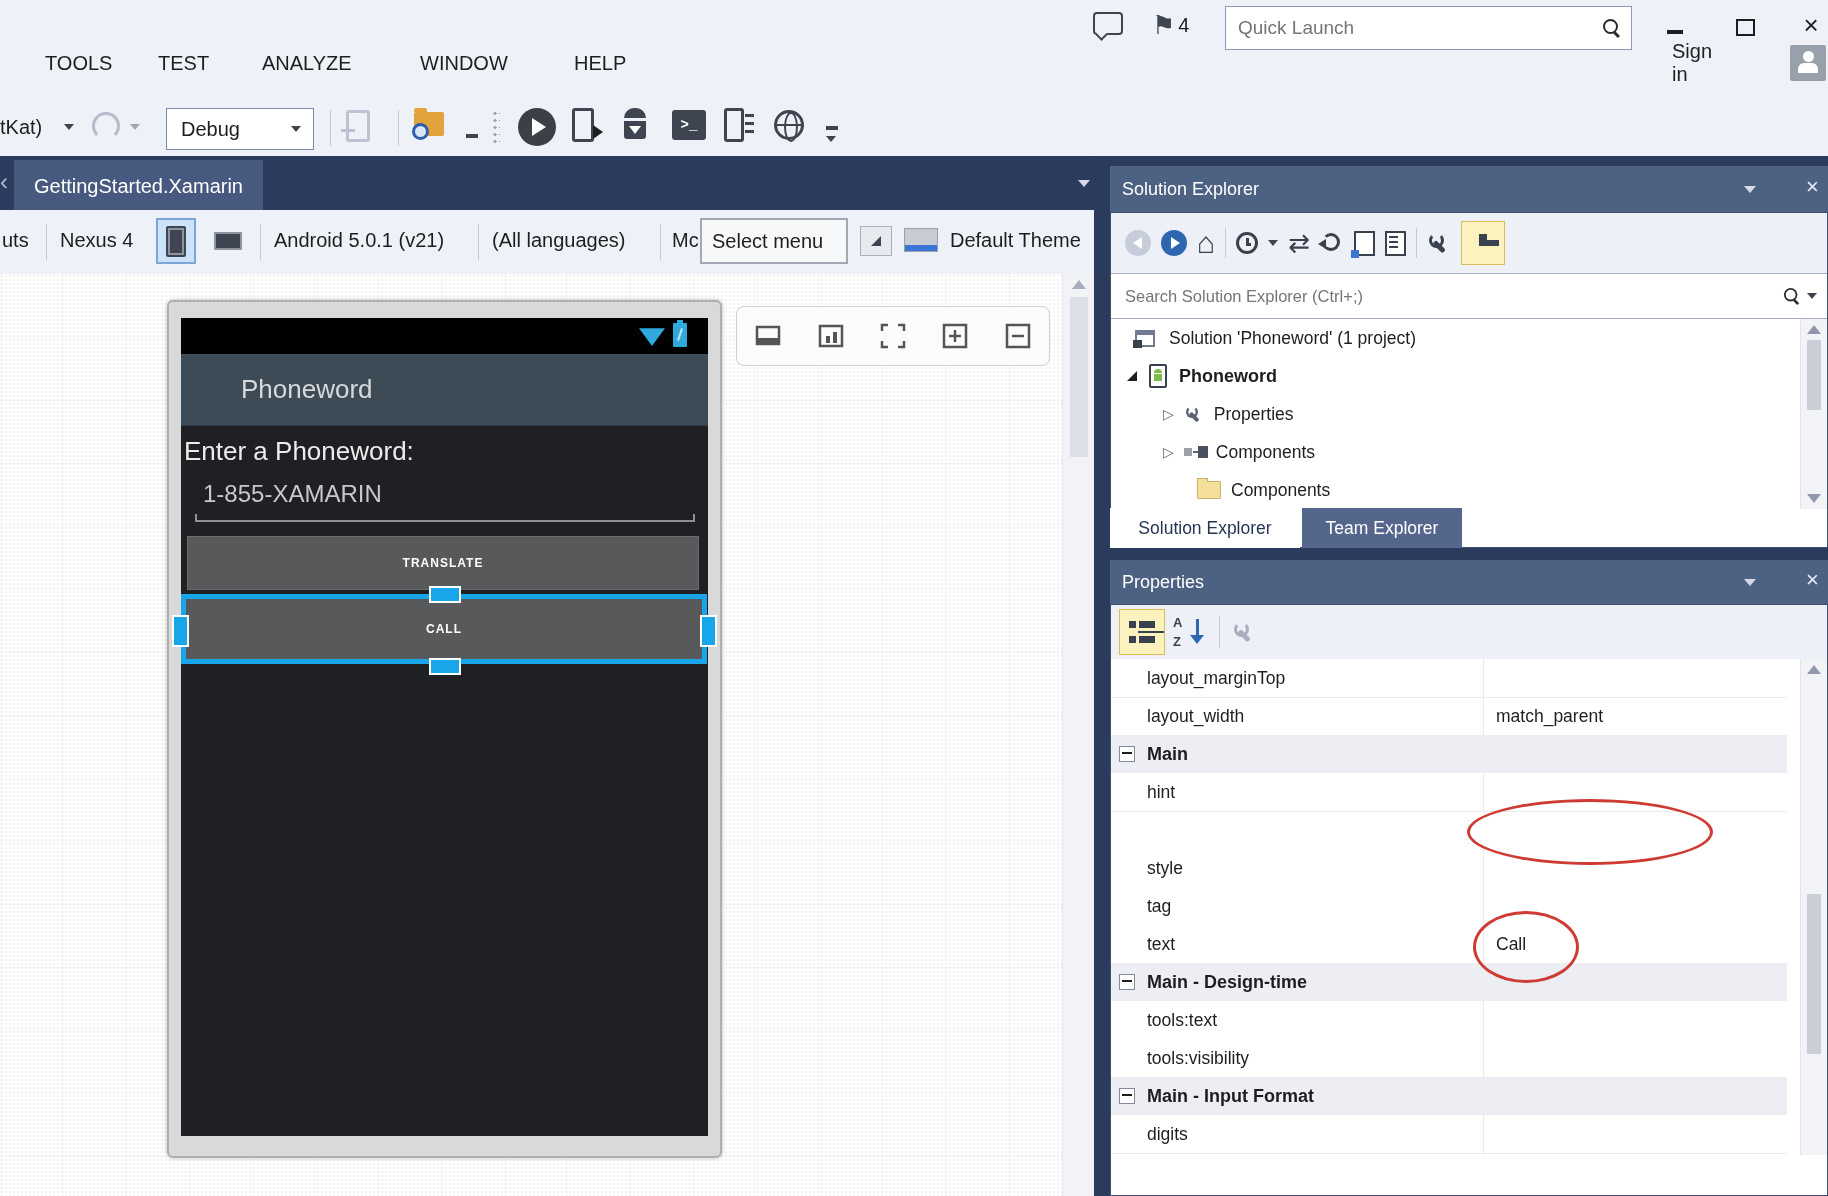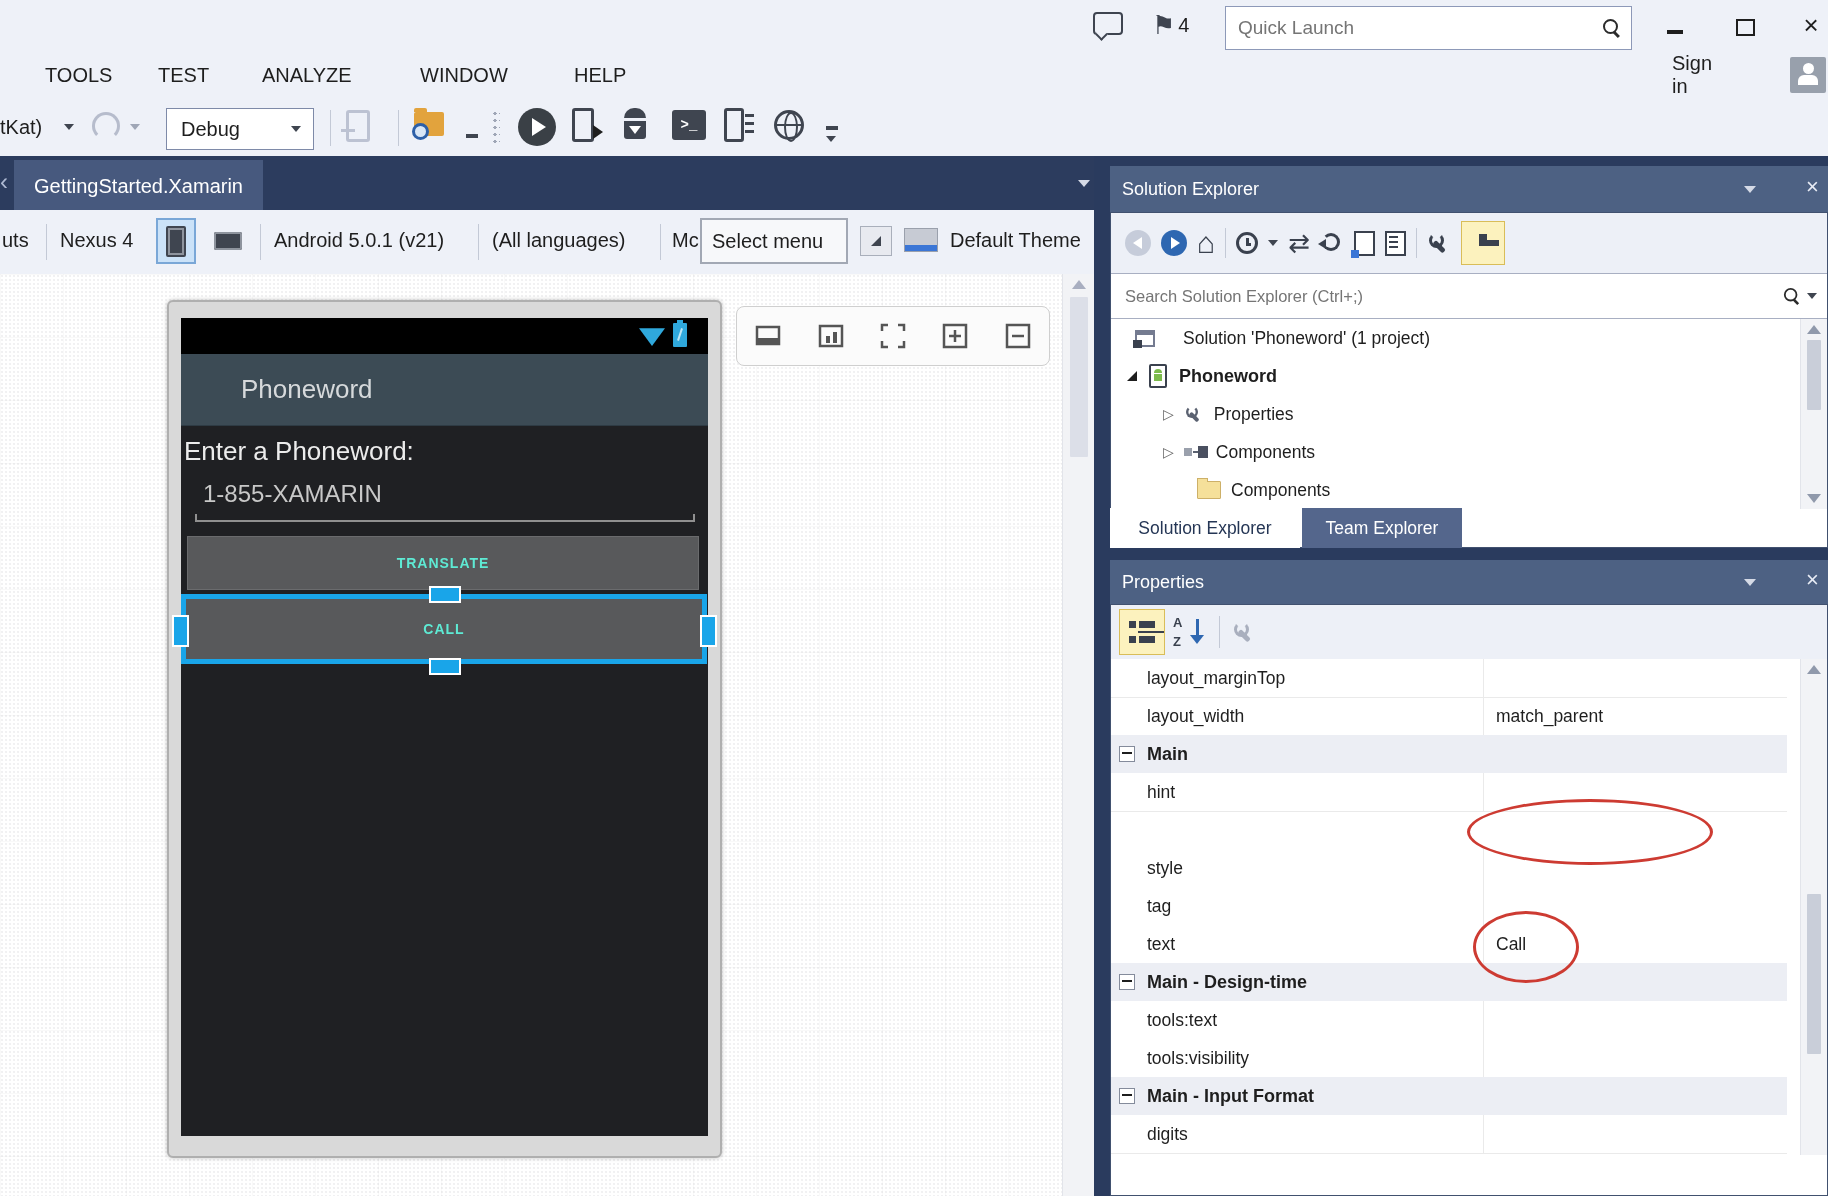--- a/index.html
+++ b/index.html
@@ -29,21 +29,21 @@
   .dtb-label{font-size:20px;color:#1E1E1E;white-space:nowrap}
   
   .canvas{background-color:#FFFFFF;
     background-image:radial-gradient(circle,rgba(60,60,80,.07) 1px,transparent 1.1px),
       linear-gradient(to right,rgba(0,0,0,.025) 1px,transparent 1px),
       linear-gradient(to bottom,rgba(0,0,0,.025) 1px,transparent 1px);
     background-size:4px 4px,63px 63px,63px 63px}
   
   .frame{background:#D9D9D9;border:2px solid #AFAFaf;border-radius:6px;box-shadow:0 0 4px rgba(0,0,0,.25)}
   .screen{background:var(--android-background)}
-  .abtn{background:var(--android-button);border:1px solid #6A6B6D;color:#5eead4;display:flex;align-items:center;justify-content:center;font-size:14px;letter-spacing:1px}
+  .abtn{background:var(--android-button);border:1px solid #6A6B6D;color:#ffffff;display:flex;align-items:center;justify-content:center;font-size:12px;letter-spacing:1px}
   .handle{position:absolute;background:var(--selection-accent);border:2px solid #fff}
   
   .panel-hdr{background:var(--panel-header);color:#fff;display:flex;align-items:center;font-size:18px}
   .panel-body{background:#fff;border:1px solid #41516F}
   .ptool{background:#EDF0F7;display:flex;align-items:center}
   .xglyph{font-size:22px;color:#E8ECF5;line-height:1}
   .searchbox{background:#fff;border-top:1px solid #A8AFC2;border-bottom:1px solid #A8AFC2;display:flex;align-items:center}
   .searchbox input{border:0;outline:0;flex:1;font:16.5px "Liberation Sans",sans-serif;color:#555;background:transparent;padding:0 0 0 14px}
   .treerow{display:flex;align-items:center;font-size:17.5px;height:38px}
   .exp-open{width:0;height:0;border-bottom:10px solid #1E1E1E;border-left:10px solid transparent}
@@ -105,21 +105,21 @@
         <span style="width:16px;height:4px;background:#1E1E1E;margin-top:10px"></span>
       </div>
     <div class="abs winbtn" style="left:1728px;top:12px">
         <span style="width:15px;height:13px;border:2.5px solid #1E1E1E"></span>
       </div>
     <div class="abs winbtn" style="left:1794px;top:10px">
         <span style="font-size:26px;line-height:1;color:#1E1E1E">×</span>
       </div>
   </div>
 
-  <div class="abs row" style="left:0;top:53px;width:1656px;height:44px">
+  <div class="abs row" style="left:0;top:41px;width:1656px;height:44px">
     <span class="menu-item abs" style="left:45px">TOOLS</span>
     <span class="menu-item abs" style="left:158px">TEST</span>
     <span class="menu-item abs" style="left:262px">ANALYZE</span>
     <span class="menu-item abs" style="left:420px">WINDOW</span>
     <span class="menu-item abs" style="left:574px">HELP</span>
     <span class="menu-item abs" style="left:1672px">Sign in</span>
     <div class="abs" style="left:1790px;top:4px;width:36px;height:36px;background:#98A0AC;border-radius:2px">
       <div style="width:11px;height:11px;border-radius:50%;background:#fff;margin:6px auto 1px"></div>
       <div style="width:20px;height:10px;border-radius:6px 6px 0 0;background:#fff;margin:0 auto"></div>
     </div>
@@ -338,21 +338,21 @@
         </span>
       <span class="tri tri-down sm" style="margin-right:10px"></span>
     </div>
 
     <div style="position:relative;height:190px;background:#fff">
       <div class="treerow" style="padding-left:24px">
         <span style="position:relative;width:20px;height:17px;border:2px solid #747B90;background:#fff;display:inline-block;box-sizing:border-box">
             <i style="position:absolute;left:0;top:0;right:0;height:3px;background:#747B90"></i>
             <i style="position:absolute;left:-4px;bottom:-3px;width:9px;height:8px;background:#3A414E"></i>
           </span>
-        <span style="margin-left:28px">Solution 'Phoneword' (1 project)</span>
+        <span style="margin-left:14px">Solution 'Phoneword' (1 project)</span>
       </div>
       <div class="treerow" style="padding-left:16px">
         <span class="exp-open"></span>
         <span style="position:relative;width:18px;height:24px;border:2px solid #3A414E;border-radius:2px;background:#fff;display:inline-block;margin-left:12px;box-sizing:border-box">
           <i style="position:absolute;left:3px;top:3px;width:8px;height:4px;background:#7CBB4C;border-radius:4px 4px 0 0"></i>
           <i style="position:absolute;left:3px;top:8px;width:8px;height:7px;background:#7CBB4C"></i>
         </span>
         <span style="margin-left:12px;font-weight:bold;font-size:18px">Phoneword</span>
       </div>
       <div class="treerow" style="padding-left:52px">

